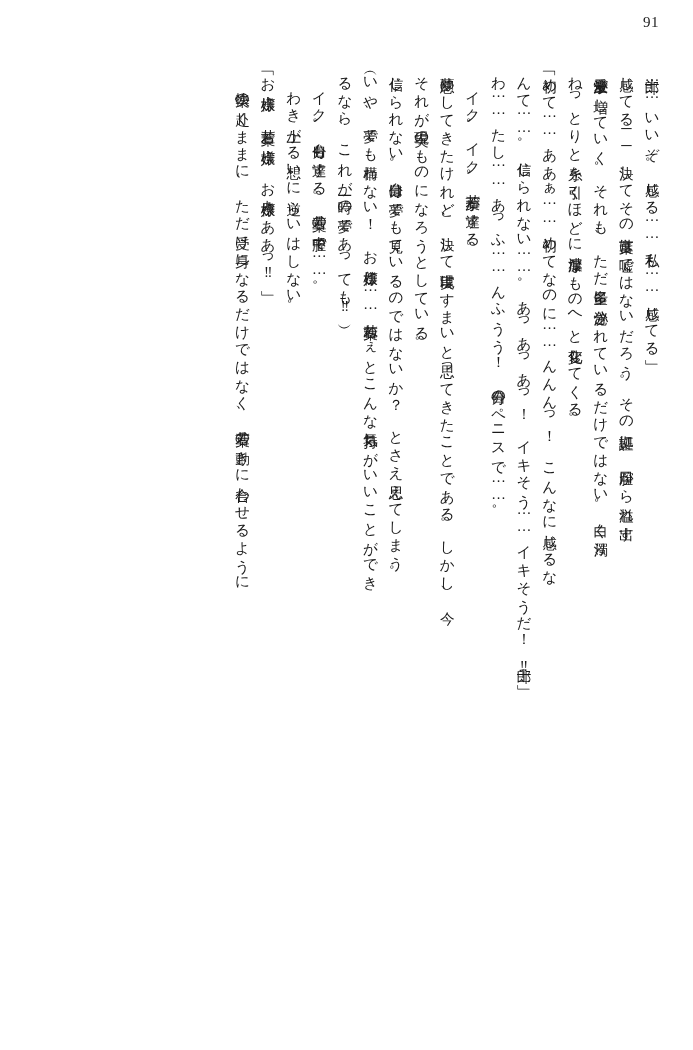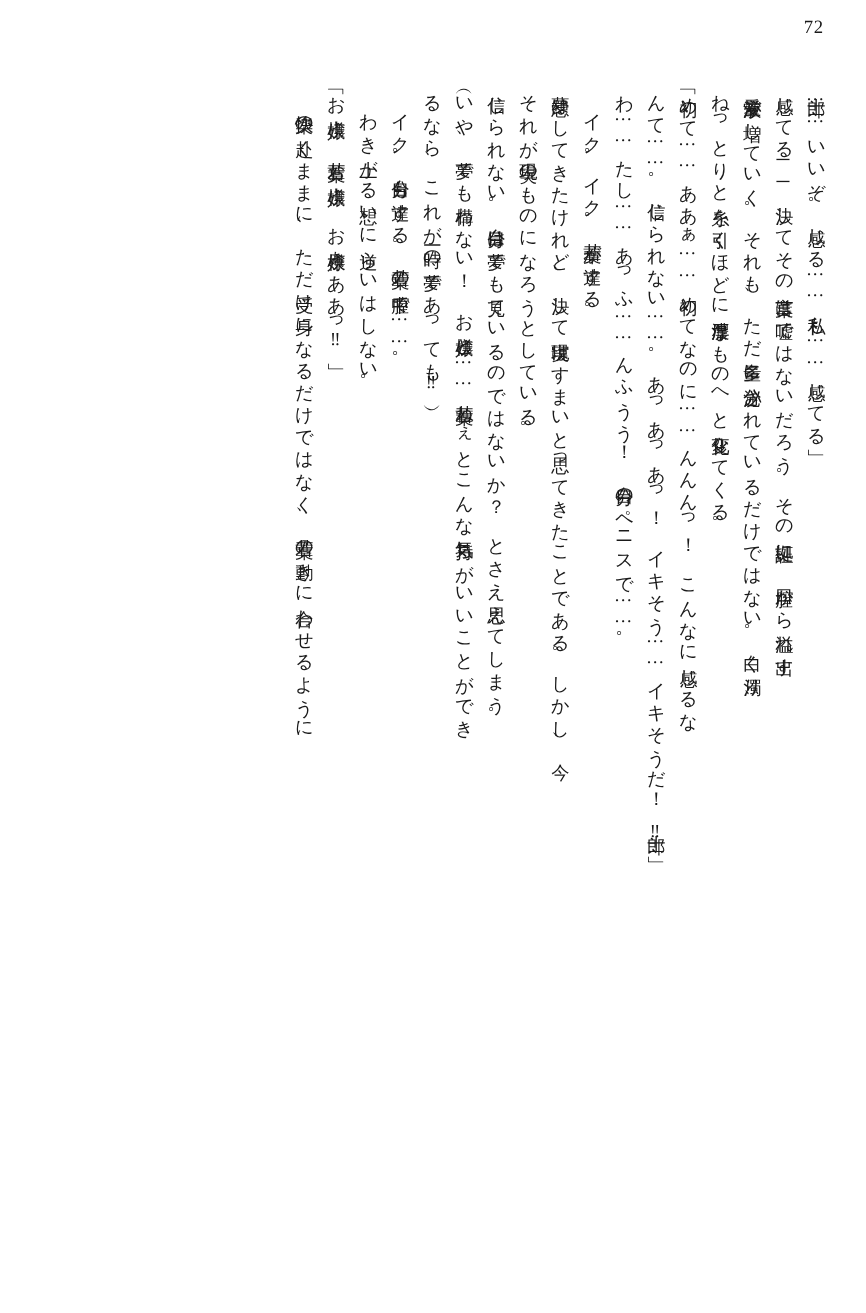--- a/index.html
+++ b/index.html
@@ -58,21 +58,21 @@
   }
   .line.indent {
     padding-top: 15px;
   }
 </style>
 </head>
 <body>
 
 <div class="page">
 
-  <div class="page-number">72</div>
+  <div class="page-number">91</div>
 
   <div class="body-text">
     <div class="line">士郎……いいぞ。感じる……私も……感じてる」</div>
     <div class="line">感じてる──決してその言葉は嘘ではないだろう。その証拠に、膣口から溢れ出す</div>
     <div class="line">愛液量が増していく。それも、ただ多量に分泌されているだけではない。白く濁り、</div>
     <div class="line">ねっとりと糸を引くほどに濃厚なものへと変化してくる。</div>
     <div class="line">「初めて……ああぁ……初めてなのに……んんんっ！　こんなに感じるな</div>
     <div class="line">んて……。信じられない……。あっあっあっ！　イキそう……イキそうだ！　士郎‼」</div>
     <div class="line">わ……たし……あっふ……んふうう！　自分のペニスで……。</div>
     <div class="line indent">イク。イク。若葉が達する。</div>

